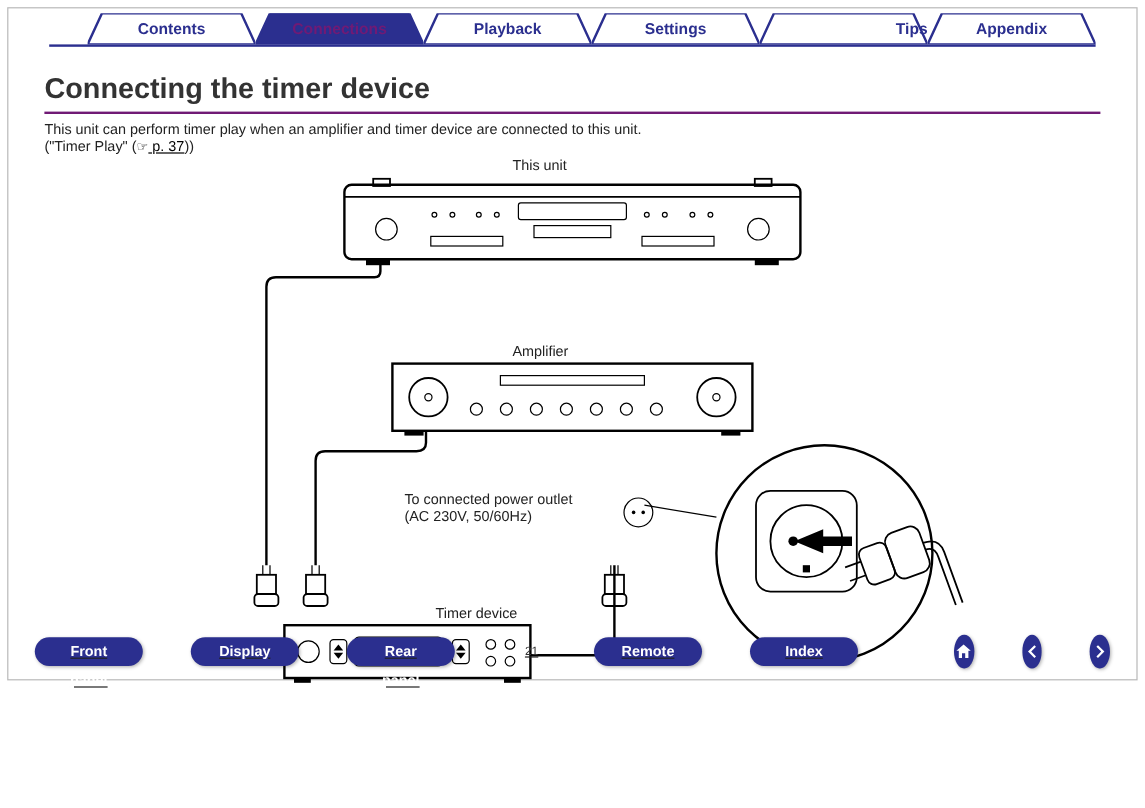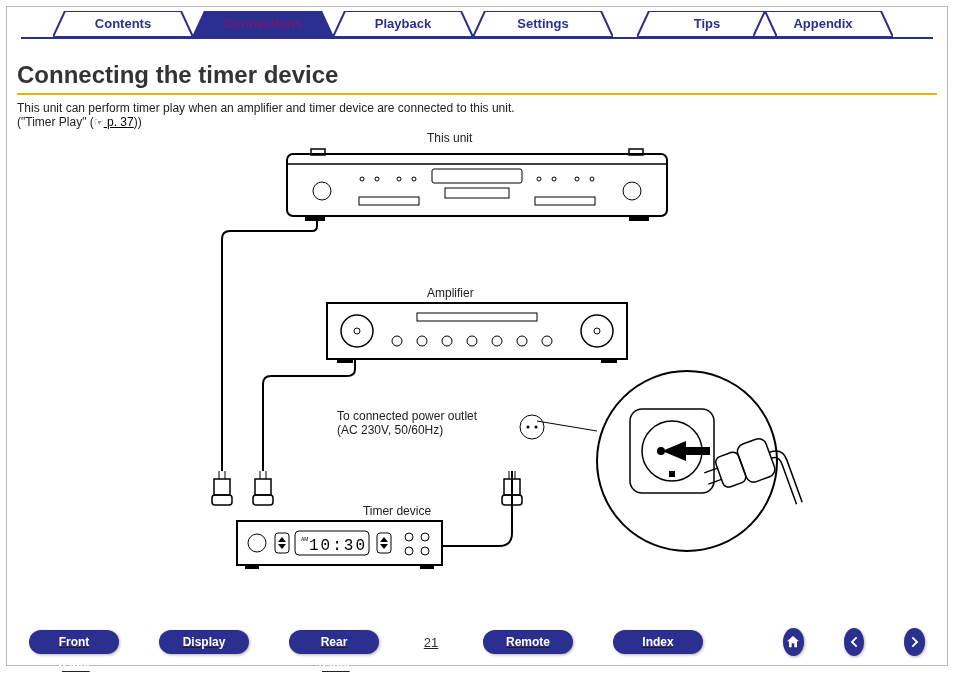--- a/index.html
+++ b/index.html
@@ -15,23 +15,23 @@
     font-family:Arial,Helvetica,sans-serif;
     color:var(--text);
     width:954px;
     height:673px;
     overflow:hidden;
     position:relative;
   }
   .page{
     border:1px solid var(--gray-line);
     margin:6px;
-    height:660px;
+    height:561px;
     position:relative;
-    padding:0 6px;
+    padding:0 26px;
   }
   
   .tabs{
     position:relative;
     height:32px;
     margin-top:4px;
   }
   .tab{
     position:absolute;
     top:0;
@@ -50,21 +50,21 @@
   .tab-active{color:#701a75;}
   .tabs-underline{
     position:absolute;left:8px;right:8px;top:26px;height:0;
     border-top:2px solid var(--navy);
   }
   
   h1{
     margin:18px 4px 4px 4px;
     font-size:24px;
     color:#333;
-    border-bottom:2px solid #eab308;
+    border-bottom:2px solid #701a75;
     padding-bottom:4px;
   }
   .intro{
     font-size:12px;
     margin:6px 4px 2px 4px;
   }
   .intro a{color:#000;}
   .pointer{font-size:11px;}
 
   
@@ -97,21 +97,21 @@
     font-weight:bold;
     border-radius:14px;
     height:24px;
     line-height:24px;
     padding:0 18px;
     box-shadow:1px 1px 3px rgba(0,0,0,.3);
     cursor:pointer;
     min-width:90px;
     text-align:center;
   }
-  .pagenum{font-size:13px;color:#333;min-width:24px;text-align:center;}
+  .pagenum{font-size:10px;color:#333;min-width:24px;text-align:center;margin-left:12px;}
   .spacer{flex:1;}
   .round{
     width:28px;height:28px;border-radius:50%;
     background:var(--navy);
     display:flex;align-items:center;justify-content:center;
     box-shadow:1px 1px 3px rgba(0,0,0,.3);
     cursor:pointer;
   }
   .round svg{fill:#fff;width:16px;height:16px;}
 </style>
@@ -140,21 +140,21 @@
           <polygon points="0,26 12,0 128,0 140,26" fill="none" stroke="#2b2f8f" stroke-width="2"></polygon>
         </svg>
       <span>Playback</span>
     </div>
     <div class="tab tab-link" style="left:460px;width:140px;">
       <svg class="bg" viewBox="0 0 140 26" preserveAspectRatio="none">
           <polygon points="0,26 12,0 128,0 140,26" fill="none" stroke="#2b2f8f" stroke-width="2"></polygon>
         </svg>
       <span>Settings</span>
     </div>
-    <div class="tab tab-link" style="left:624px;width:140px;">
+    <div class="tab tab-link" style="left:600px;width:140px;text-align:right;">
       <svg class="bg" viewBox="0 0 140 26" preserveAspectRatio="none">
           <polygon points="0,26 12,0 128,0 140,26" fill="none" stroke="#2b2f8f" stroke-width="2"></polygon>
         </svg>
       <span>Tips</span>
     </div>
     <div class="tab tab-link" style="left:740px;width:140px;">
       <svg class="bg" viewBox="0 0 140 26" preserveAspectRatio="none">
           <polygon points="0,26 12,0 128,0 140,26" fill="none" stroke="#2b2f8f" stroke-width="2"></polygon>
         </svg>
       <span>Appendix</span>

